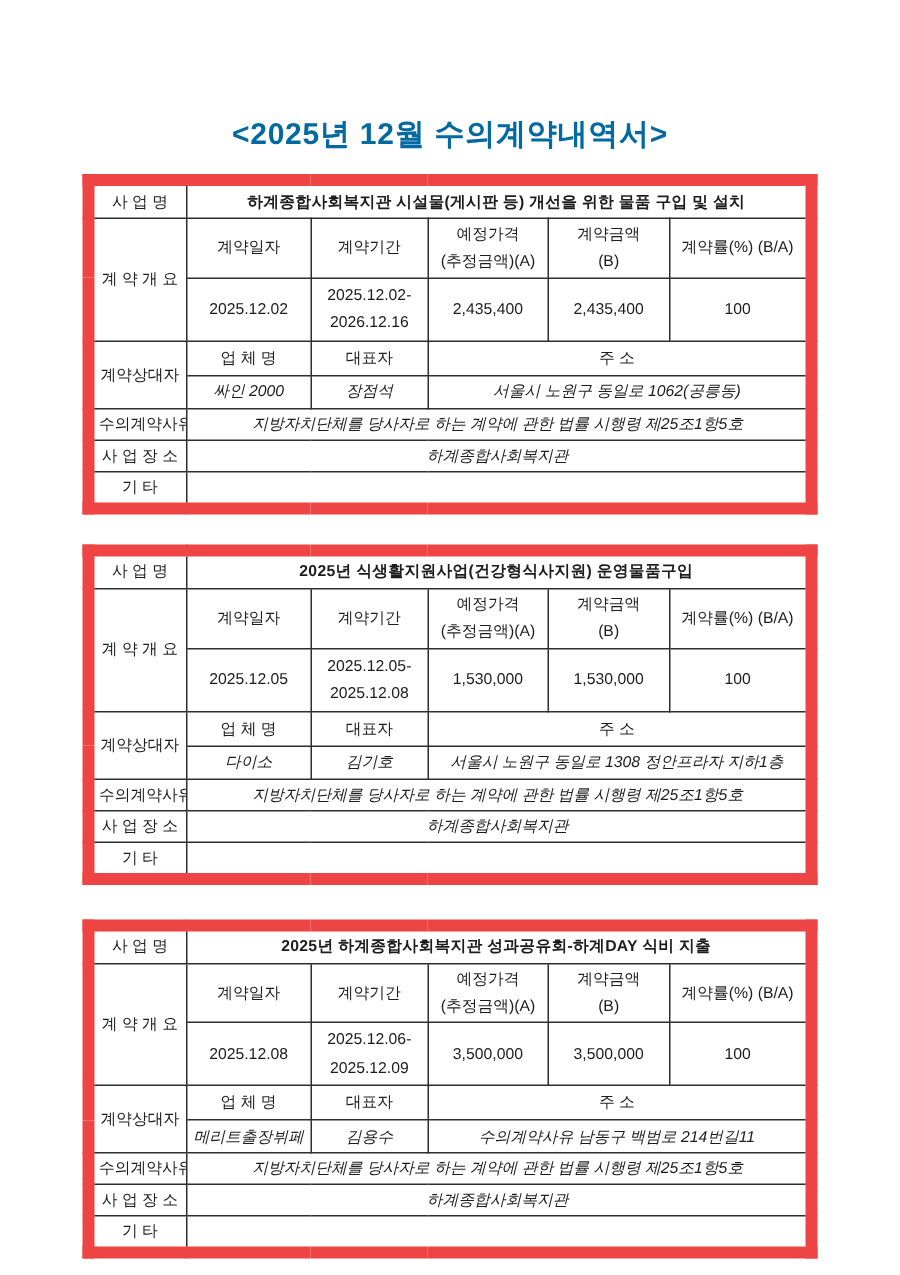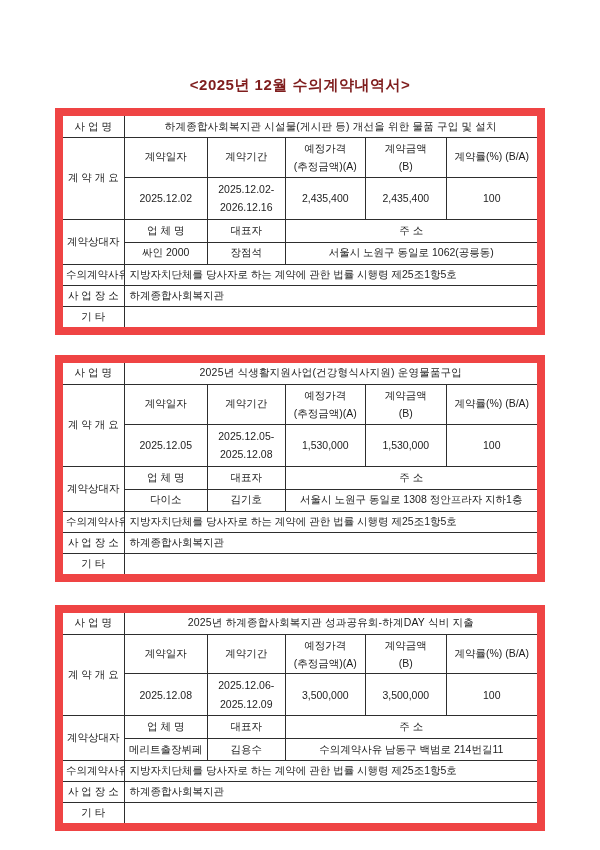--- a/index.html
+++ b/index.html
@@ -7,52 +7,52 @@
     width: 600px; height: 850px;
     background: #ffffff;
     font-family: "Liberation Sans", "DejaVu Sans", sans-serif;
     color: #1c1c1c;
     box-sizing: border-box;
     padding-top: 76px;
   }
   .doc { width: 490px; margin: 0 auto; }
   .page-title {
     text-align: center;
-    font-size: 15px;
+    font-size: 20px;
     font-weight: bold;
     letter-spacing: 0.5px;
     margin: 0 0 13px 0;
-    color: #7f1d1d;
+    color: #0369a1;
   }
   table.contract {
     width: 100%;
     border-collapse: collapse;
     border: 8px solid #ef4444;
     table-layout: fixed;
   }
   table.contract + table.contract { margin-top: 0; }
   .gap20 { margin-bottom: 20px; }
   .gap23 { margin-bottom: 23px; }
   td {
     border: 1px solid #2e2e2e;
     font-size: 10.5px;
     text-align: center;
     vertical-align: middle;
     padding: 1px 3px;
     overflow: hidden;
     white-space: nowrap;
   }
   td.lbl { white-space: nowrap; }
-  td.biz { font-weight: normal; letter-spacing: 0.2px; }
-  td.leftcell { text-align: left; padding-left: 5px; }
+  td.biz { font-weight: bold; letter-spacing: 0.2px; }
+  td.leftcell { text-align: center; padding-left: 5px; font-style: italic; }
   tr.r-biz td  { height: 19px; }
   tr.r-head td { height: 36px; }
   tr.r-data td { height: 39px; }
   tr.r-sub td  { height: 20px; margin-top: 46px; }
-  tr.r-val td  { height: 19px; }
+  tr.r-val td  { height: 19px; font-style: italic; }
   tr.r-line td { height: 18px; margin-top: 32px; }
   .two-line div { line-height: 1.75; }
 </style>
 </head>
 <body>
 
 <div class="doc">
 
   <h1 class="page-title">&lt;2025년 12월 수의계약내역서&gt;</h1>
 

